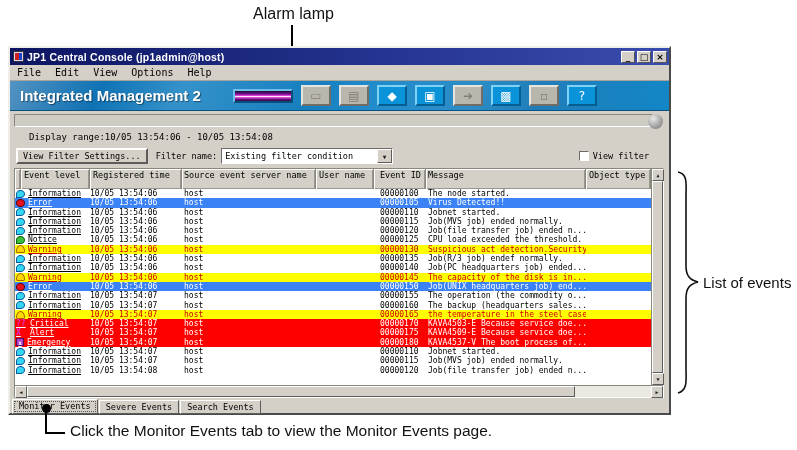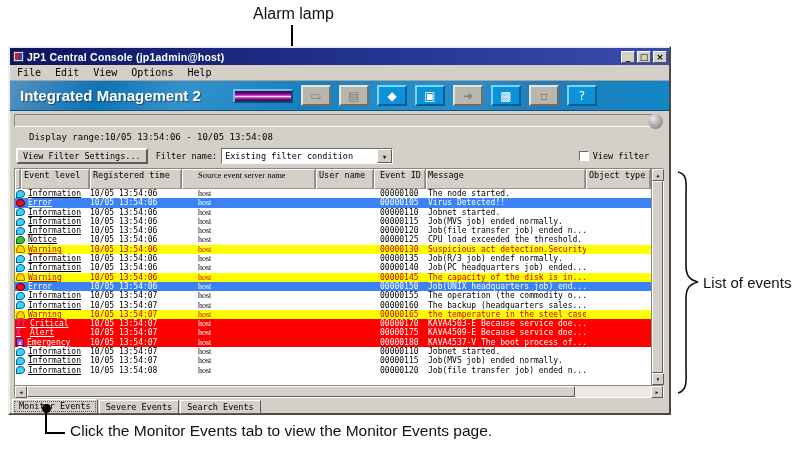--- a/index.html
+++ b/index.html
@@ -81,21 +81,21 @@
                  display:flex; flex-direction:column; }
   .table-main { display:flex; flex:1; min-height:0; }
   .table-cols { width:636px; display:flex; flex-direction:column; }
   .thead { display:flex; height:20px; background:#d4d0c8; flex:none; }
   .th { font-size:8.5px; line-height:13px; padding-left:3px; white-space:nowrap; overflow:hidden;
         border-right:1px solid #8a877f; box-shadow:inset 1px 1px 0 #fff, inset -1px -1px 0 #9a978f; }
   .tbody { flex:1; background:#fff; overflow:hidden; }
   .ev-row { display:flex; height:9.3px; line-height:9.3px; font-size:8px; white-space:nowrap; }
   .cell { overflow:hidden; white-space:nowrap; flex:none; }
   .c0{width:6px;} .c1{width:69px;} .c-level{width:75px; display:flex; align-items:center; padding-left:1px;text-decoration:underline;}
-  .c-time{width:92px;} .c-server{width:134px; padding-left:16px;font-family:Liberation Serif, serif;} .c-user{width:58px;}
+  .c-time{width:92px;} .c-server{width:134px; padding-left:2px;} .c-user{width:58px;}
   .c-id{width:52px; padding-left:6px;} .c-msg{width:160px; padding-left:2px;} .c-obj{flex:1 1 auto; min-width:0;}
   .sev-normal { background:#fff; color:#000; }
   .sev-error { background:#3b82f6; color:#fff; }
   .sev-warning { background:#ffff00; color:#cc0000; }
   .sev-critical { background:#ff0000; color:#fff; }
   .evicon { display:inline-block; width:9px; height:8px; margin-right:3px; flex:none; }
   .evicon.info   { background:#35d6f2; border:1px solid #0a5aa0; border-radius:50% 50% 50% 0; }
   .evicon.notice { background:#3cc03c; border:1px solid #0a600a; border-radius:50% 50% 50% 0; }
   .evicon.error  { background:#e81020; border:1px solid #5e0000; border-radius:50%; }
   .evicon.warning{ background:#ffd800; border:1px solid #a86000; border-radius:50% 50% 22% 22% / 75% 75% 20% 20%; }

